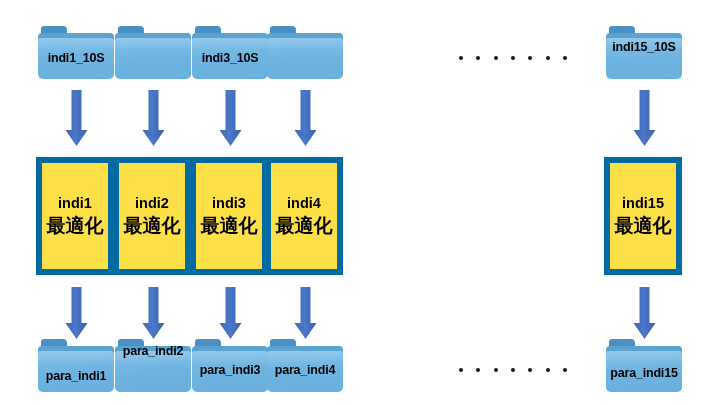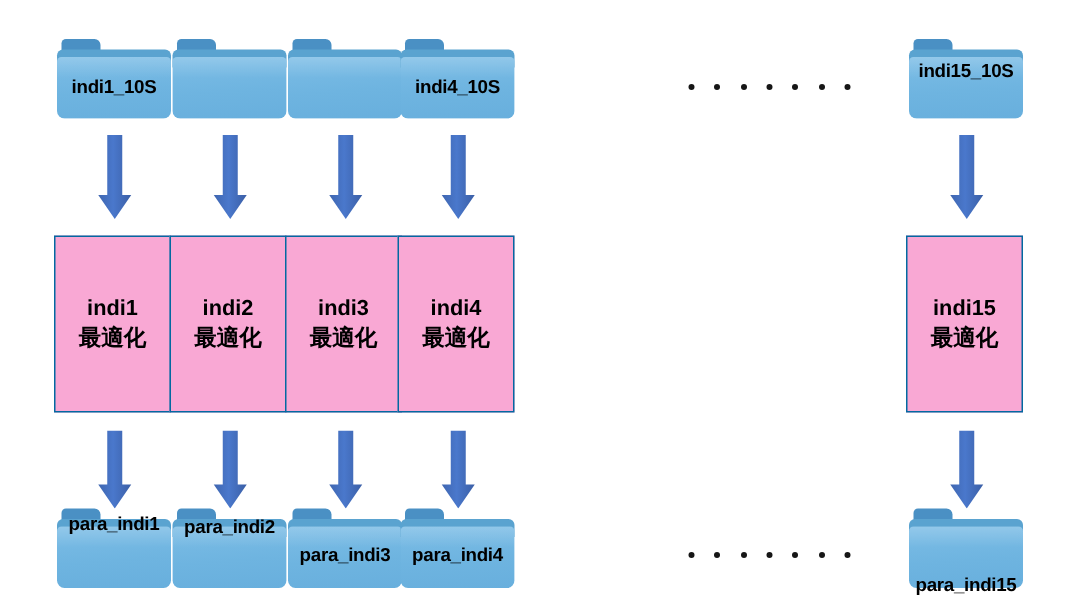--- a/index.html
+++ b/index.html
@@ -84,38 +84,38 @@
     letter-spacing: -0.2px;
     white-space: nowrap;
   }
 
   
   .procbox {
     position: absolute;
     left: 8px;
     width: 78px;
     height: 118px;
-    border: 1px solid #0369a1;
-    background: #f9a8d4;
+    border: 6px solid #0369a1;
+    background: #fde047;
     box-sizing: border-box;
     display: flex;
     align-items: center;
     justify-content: center;
   }
   .procbox .txt {
     text-align: center;
     font-size: 14.5px;
     font-weight: bold;
     color: #000000;
     line-height: 1.32;
   }
   .procbox .txt .l2 {
     display: block;
     font-family: "DejaVu Sans", "Liberation Sans", sans-serif;
-    font-size: 15px;
+    font-size: 19px;
   }
 
   
   .arrow {
     position: absolute;
     left: 37px;
     width: 23px;
   }
   .arrow svg { display: block; width: 23px; height: 100%; }
 
@@ -175,21 +175,21 @@
         <polygon points="6.5,0 16.5,0 16.5,36 22.5,36 11.5,52 0.5,36 6.5,36" fill="url(#g1)"></polygon>
       </svg>
     </div>
 
     <div class="folder" style="top:327px">
       <div class="tab"></div>
       <div class="back"></div>
       <div class="body"></div>
       <div class="gloss"></div>
     </div>
-    <div class="folder-label" style="top:330px">para_indi1</div>
+    <div class="folder-label" style="top:357px">para_indi1</div>
   </div>
 
   <div class="col" style="left:105px">
     <div class="folder" style="top:14px">
       <div class="tab"></div>
       <div class="back"></div>
       <div class="body"></div>
       <div class="gloss"></div>
     </div>
 
@@ -221,20 +221,21 @@
     <div class="folder-label" style="top:332px">para_indi2</div>
   </div>
 
   <div class="col" style="left:182px">
     <div class="folder" style="top:14px">
       <div class="tab"></div>
       <div class="back"></div>
       <div class="body"></div>
       <div class="gloss"></div>
     </div>
+    <div class="folder-label" style="top:39px">indi3_10S</div>
 
     <div class="arrow" style="top:78px;height:56px">
       <svg viewBox="0 0 23 56" preserveAspectRatio="none" xmlns="http://www.w3.org/2000/svg">
         <polygon points="6.5,0 16.5,0 16.5,40 22.5,40 11.5,56 0.5,40 6.5,40" fill="url(#g1)"></polygon>
       </svg>
     </div>
 
     <div class="procbox" style="top:145px">
       <div class="txt">
         <span>indi3</span>
@@ -257,21 +258,20 @@
     <div class="folder-label" style="top:351px">para_indi3</div>
   </div>
 
   <div class="col" style="left:257px">
     <div class="folder" style="top:14px">
       <div class="tab"></div>
       <div class="back"></div>
       <div class="body"></div>
       <div class="gloss"></div>
     </div>
-    <div class="folder-label" style="top:39px">indi4_10S</div>
 
     <div class="arrow" style="top:78px;height:56px">
       <svg viewBox="0 0 23 56" preserveAspectRatio="none" xmlns="http://www.w3.org/2000/svg">
         <polygon points="6.5,0 16.5,0 16.5,40 22.5,40 11.5,56 0.5,40 6.5,40" fill="url(#g1)"></polygon>
       </svg>
     </div>
 
     <div class="procbox" style="top:145px">
       <div class="txt">
         <span>indi4</span>
@@ -342,16 +342,16 @@
         <polygon points="6.5,0 16.5,0 16.5,36 22.5,36 11.5,52 0.5,36 6.5,36" fill="url(#g1)"></polygon>
       </svg>
     </div>
 
     <div class="folder" style="top:327px">
       <div class="tab"></div>
       <div class="back"></div>
       <div class="body"></div>
       <div class="gloss"></div>
     </div>
-    <div class="folder-label" style="top:371px">para_indi15</div>
+    <div class="folder-label" style="top:354px">para_indi15</div>
   </div>
 
 </div>
 
 </body></html>

